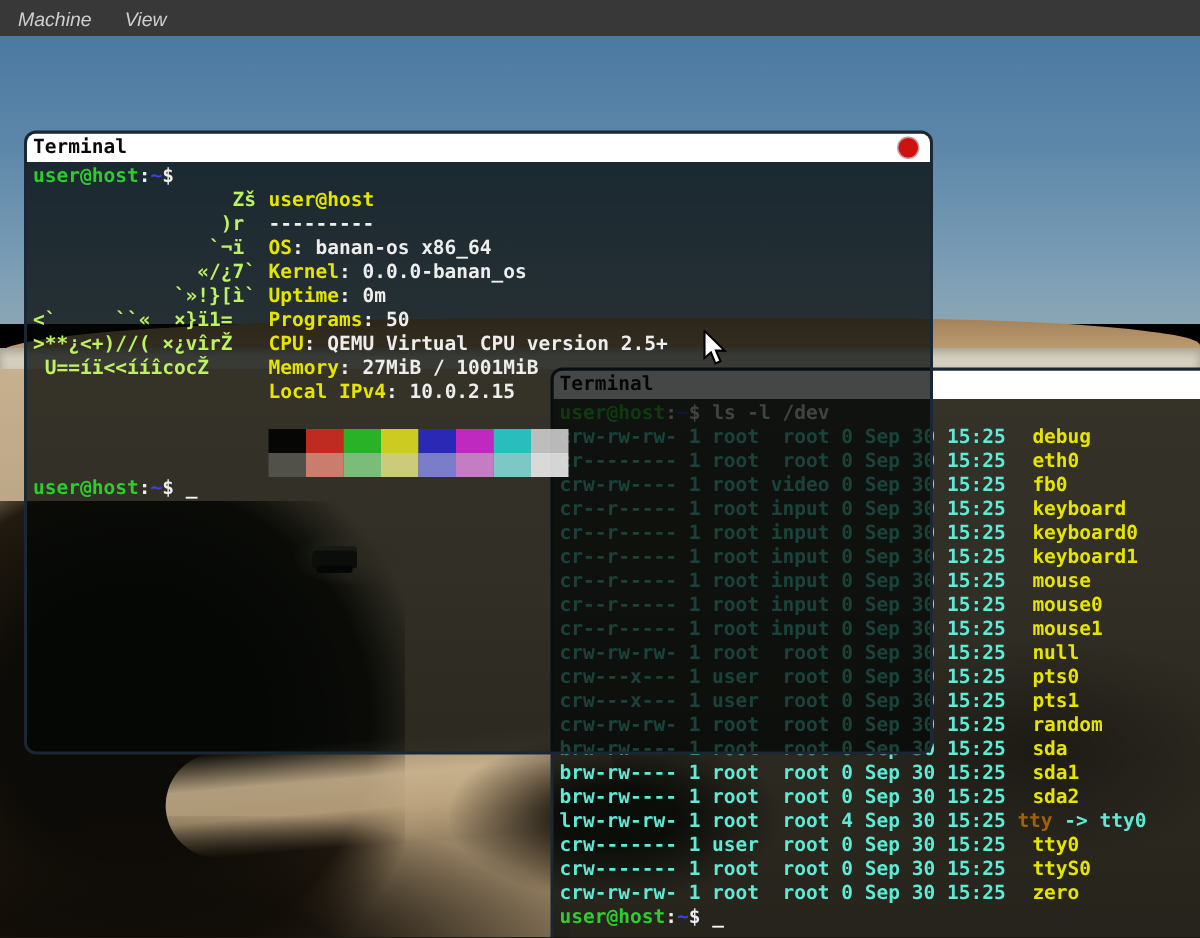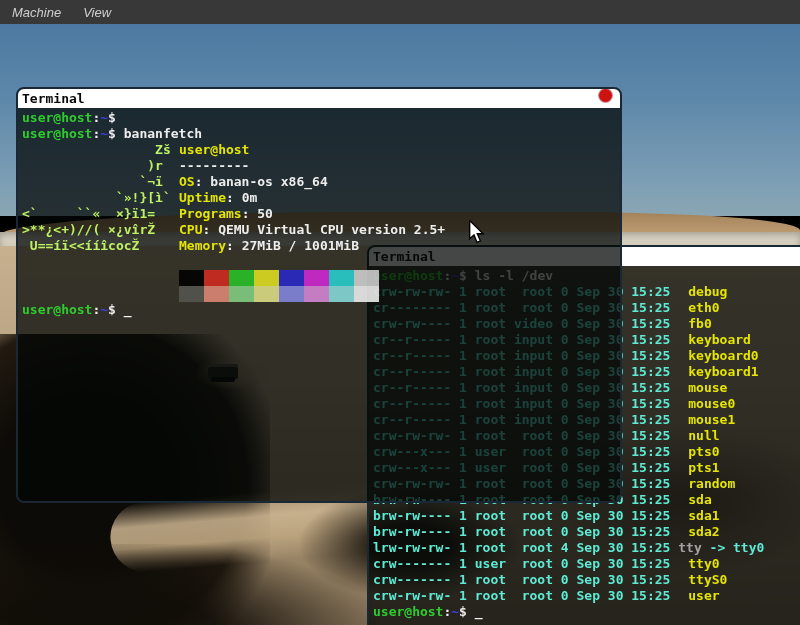--- a/index.html
+++ b/index.html
@@ -42,34 +42,34 @@
   .vehicle{position:absolute;left:208px;top:340px;width:30px;height:15px;background:#23221b;
         border-radius:3px 3px 2px 2px;box-shadow:inset 0 3px 0 rgba(95,90,75,.8);}
   .vehicle:after{content:"";position:absolute;left:3px;bottom:-3px;width:24px;height:5px;
         background:#0b0a07;border-radius:2px;}
 
   
   .window{position:absolute;border:2px solid #1a2734;border-radius:8px;overflow:hidden;
           background:rgba(3,7,5,.74);}
   .t1{left:16px;top:87px;width:602px;height:412px;z-index:3;}
   .t2{left:367px;top:245px;width:700px;height:420px;z-index:2;}
-  .titlebar{height:19px;background:#ffffff;display:flex;padding-left:4px;}
+  .titlebar{height:19px;background:#ffffff;display:flex;align-items:center;padding-left:4px;}
   .title{font-size:13px;font-weight:bold;color:#0a0a0a;line-height:19px;}
   .close-btn{margin-left:auto;margin-right:8px;width:13px;height:13px;border-radius:50%;
              background:#ce1111;box-shadow:0 0 0 1px rgba(110,0,0,.4);}
   .content{padding:2px 0 0 4px;font-size:13px;font-weight:bold;line-height:16px;color:#ededed;}
   .line{height:16px;white-space:pre;}
   .grn{color:#2ecc2e;} .blu{color:#4040e8;} .ylw{color:#e5e500;}
   .art{display:inline-block;width:157px;white-space:pre;color:#bef264;}
   .cursor{color:#f5f5f5;}
   .pal{margin-left:157px;}
   .swatch{display:inline-block;width:25px;height:16px;vertical-align:top;opacity:.88;}
   .meta{color:#5eead4;}
   .fname{color:#e5e500;}
-  .fname[data-color="cyan"]{color:#a3a3a3;}
+  .fname[data-color="cyan"]{color:#a16207;}
   .fname[data-color="yellow"]{color:#e5e500;margin-left:10px;}
 
   
   .cursor-arrow{position:absolute;left:468px;top:220px;width:17px;height:25px;z-index:9;}
 </style>
 </head>
 <body>
 
 <div class="screen">
 
@@ -112,43 +112,44 @@
           <div class="line"><span class="meta">crw-rw-rw- 1 root  root 0 Sep 30 15:25 </span><span class="fname" data-color="yellow">null</span><span class="meta"></span></div>
           <div class="line"><span class="meta">crw---x--- 1 user  root 0 Sep 30 15:25 </span><span class="fname" data-color="yellow">pts0</span><span class="meta"></span></div>
           <div class="line"><span class="meta">crw---x--- 1 user  root 0 Sep 30 15:25 </span><span class="fname" data-color="yellow">pts1</span><span class="meta"></span></div>
           <div class="line"><span class="meta">crw-rw-rw- 1 root  root 0 Sep 30 15:25 </span><span class="fname" data-color="yellow">random</span><span class="meta"></span></div>
           <div class="line"><span class="meta">brw-rw---- 1 root  root 0 Sep 30 15:25 </span><span class="fname" data-color="yellow">sda</span><span class="meta"></span></div>
           <div class="line"><span class="meta">brw-rw---- 1 root  root 0 Sep 30 15:25 </span><span class="fname" data-color="yellow">sda1</span><span class="meta"></span></div>
           <div class="line"><span class="meta">brw-rw---- 1 root  root 0 Sep 30 15:25 </span><span class="fname" data-color="yellow">sda2</span><span class="meta"></span></div>
           <div class="line"><span class="meta">lrw-rw-rw- 1 root  root 4 Sep 30 15:25 </span><span class="fname" data-color="cyan">tty</span><span class="meta"> -&gt; tty0</span></div>
           <div class="line"><span class="meta">crw------- 1 user  root 0 Sep 30 15:25 </span><span class="fname" data-color="yellow">tty0</span><span class="meta"></span></div>
           <div class="line"><span class="meta">crw------- 1 root  root 0 Sep 30 15:25 </span><span class="fname" data-color="yellow">ttyS0</span><span class="meta"></span></div>
-          <div class="line"><span class="meta">crw-rw-rw- 1 root  root 0 Sep 30 15:25 </span><span class="fname" data-color="yellow">user</span><span class="meta"></span></div>
+          <div class="line"><span class="meta">crw-rw-rw- 1 root  root 0 Sep 30 15:25 </span><span class="fname" data-color="yellow">zero</span><span class="meta"></span></div>
         </div>
       <div class="line"><span class="grn">user@host</span><span>:</span><span class="blu">~</span><span>$ </span><span class="cursor">_</span></div>
     </div>
   </section>
 
   <section class="window t1">
     <header class="titlebar">
       <span class="title">Terminal</span>
       <span class="close-btn"></span>
     </header>
     <div class="content">
       <div class="line"><span class="grn">user@host</span><span>:</span><span class="blu">~</span><span>$ </span></div>
-      <div class="line"><span class="grn">user@host</span><span>:</span><span class="blu">~</span><span>$ </span><span>bananfetch</span></div>
       <div>
 
       <div class="line"><span class="art">                 Zš</span><span class="ylw">user@host</span><span></span><span></span></div>
           <div class="line"><span class="art">                )r</span><span class="ylw"></span><span></span><span>---------</span></div>
           <div class="line"><span class="art">               `¬ï</span><span class="ylw">OS</span><span>: </span><span>banan-os x86_64</span></div>
+          <div class="line"><span class="art">              «/¿7`</span><span class="ylw">Kernel</span><span>: </span><span>0.0.0-banan_os</span></div>
           <div class="line"><span class="art">            `»!}[ì`</span><span class="ylw">Uptime</span><span>: </span><span>0m</span></div>
           <div class="line"><span class="art">&lt;`     ``«  ×}ï1=</span><span class="ylw">Programs</span><span>: </span><span>50</span></div>
           <div class="line"><span class="art">&gt;**¿&lt;+)//( ×¿vîrŽ</span><span class="ylw">CPU</span><span>: </span><span>QEMU Virtual CPU version 2.5+</span></div>
           <div class="line"><span class="art"> U==íï&lt;&lt;ííîcocŽ</span><span class="ylw">Memory</span><span>: </span><span>27MiB / 1001MiB</span></div>
+          <div class="line"><span class="art"></span><span class="ylw">Local IPv4</span><span>: </span><span>10.0.2.15</span></div>
         </div>
       <div class="line"></div>
       <div class="line pal"><span class="swatch" style="background: rgb(0, 0, 0);"></span><span class="swatch" style="background: rgb(212, 42, 32);"></span><span class="swatch" style="background: rgb(40, 196, 40);"></span><span class="swatch" style="background: rgb(224, 224, 32);"></span><span class="swatch" style="background: rgb(40, 40, 200);"></span><span class="swatch" style="background: rgb(212, 40, 212);"></span><span class="swatch" style="background: rgb(40, 208, 208);"></span><span class="swatch" style="background: rgb(208, 208, 208);"></span></div>
       <div class="line pal"><span class="swatch" style="background: rgb(85, 85, 80);"></span><span class="swatch" style="background: rgb(224, 136, 120);"></span><span class="swatch" style="background: rgb(132, 208, 132);"></span><span class="swatch" style="background: rgb(224, 224, 136);"></span><span class="swatch" style="background: rgb(132, 136, 224);"></span><span class="swatch" style="background: rgb(216, 136, 216);"></span><span class="swatch" style="background: rgb(136, 220, 220);"></span><span class="swatch" style="background: rgb(240, 240, 240);"></span></div>
       <div class="line"><span class="grn">user@host</span><span>:</span><span class="blu">~</span><span>$ </span><span class="cursor">_</span></div>
     </div>
   </section>
 
   <svg class="cursor-arrow" viewBox="0 0 14 22">
     <path d="M1 0.5 L1 16.5 L4.8 13.2 L7.4 19.6 L10.4 18.3 L7.7 12.1 L12.8 12.1 Z" fill="#ffffff" stroke="#000000" stroke-width="1.2"></path>

